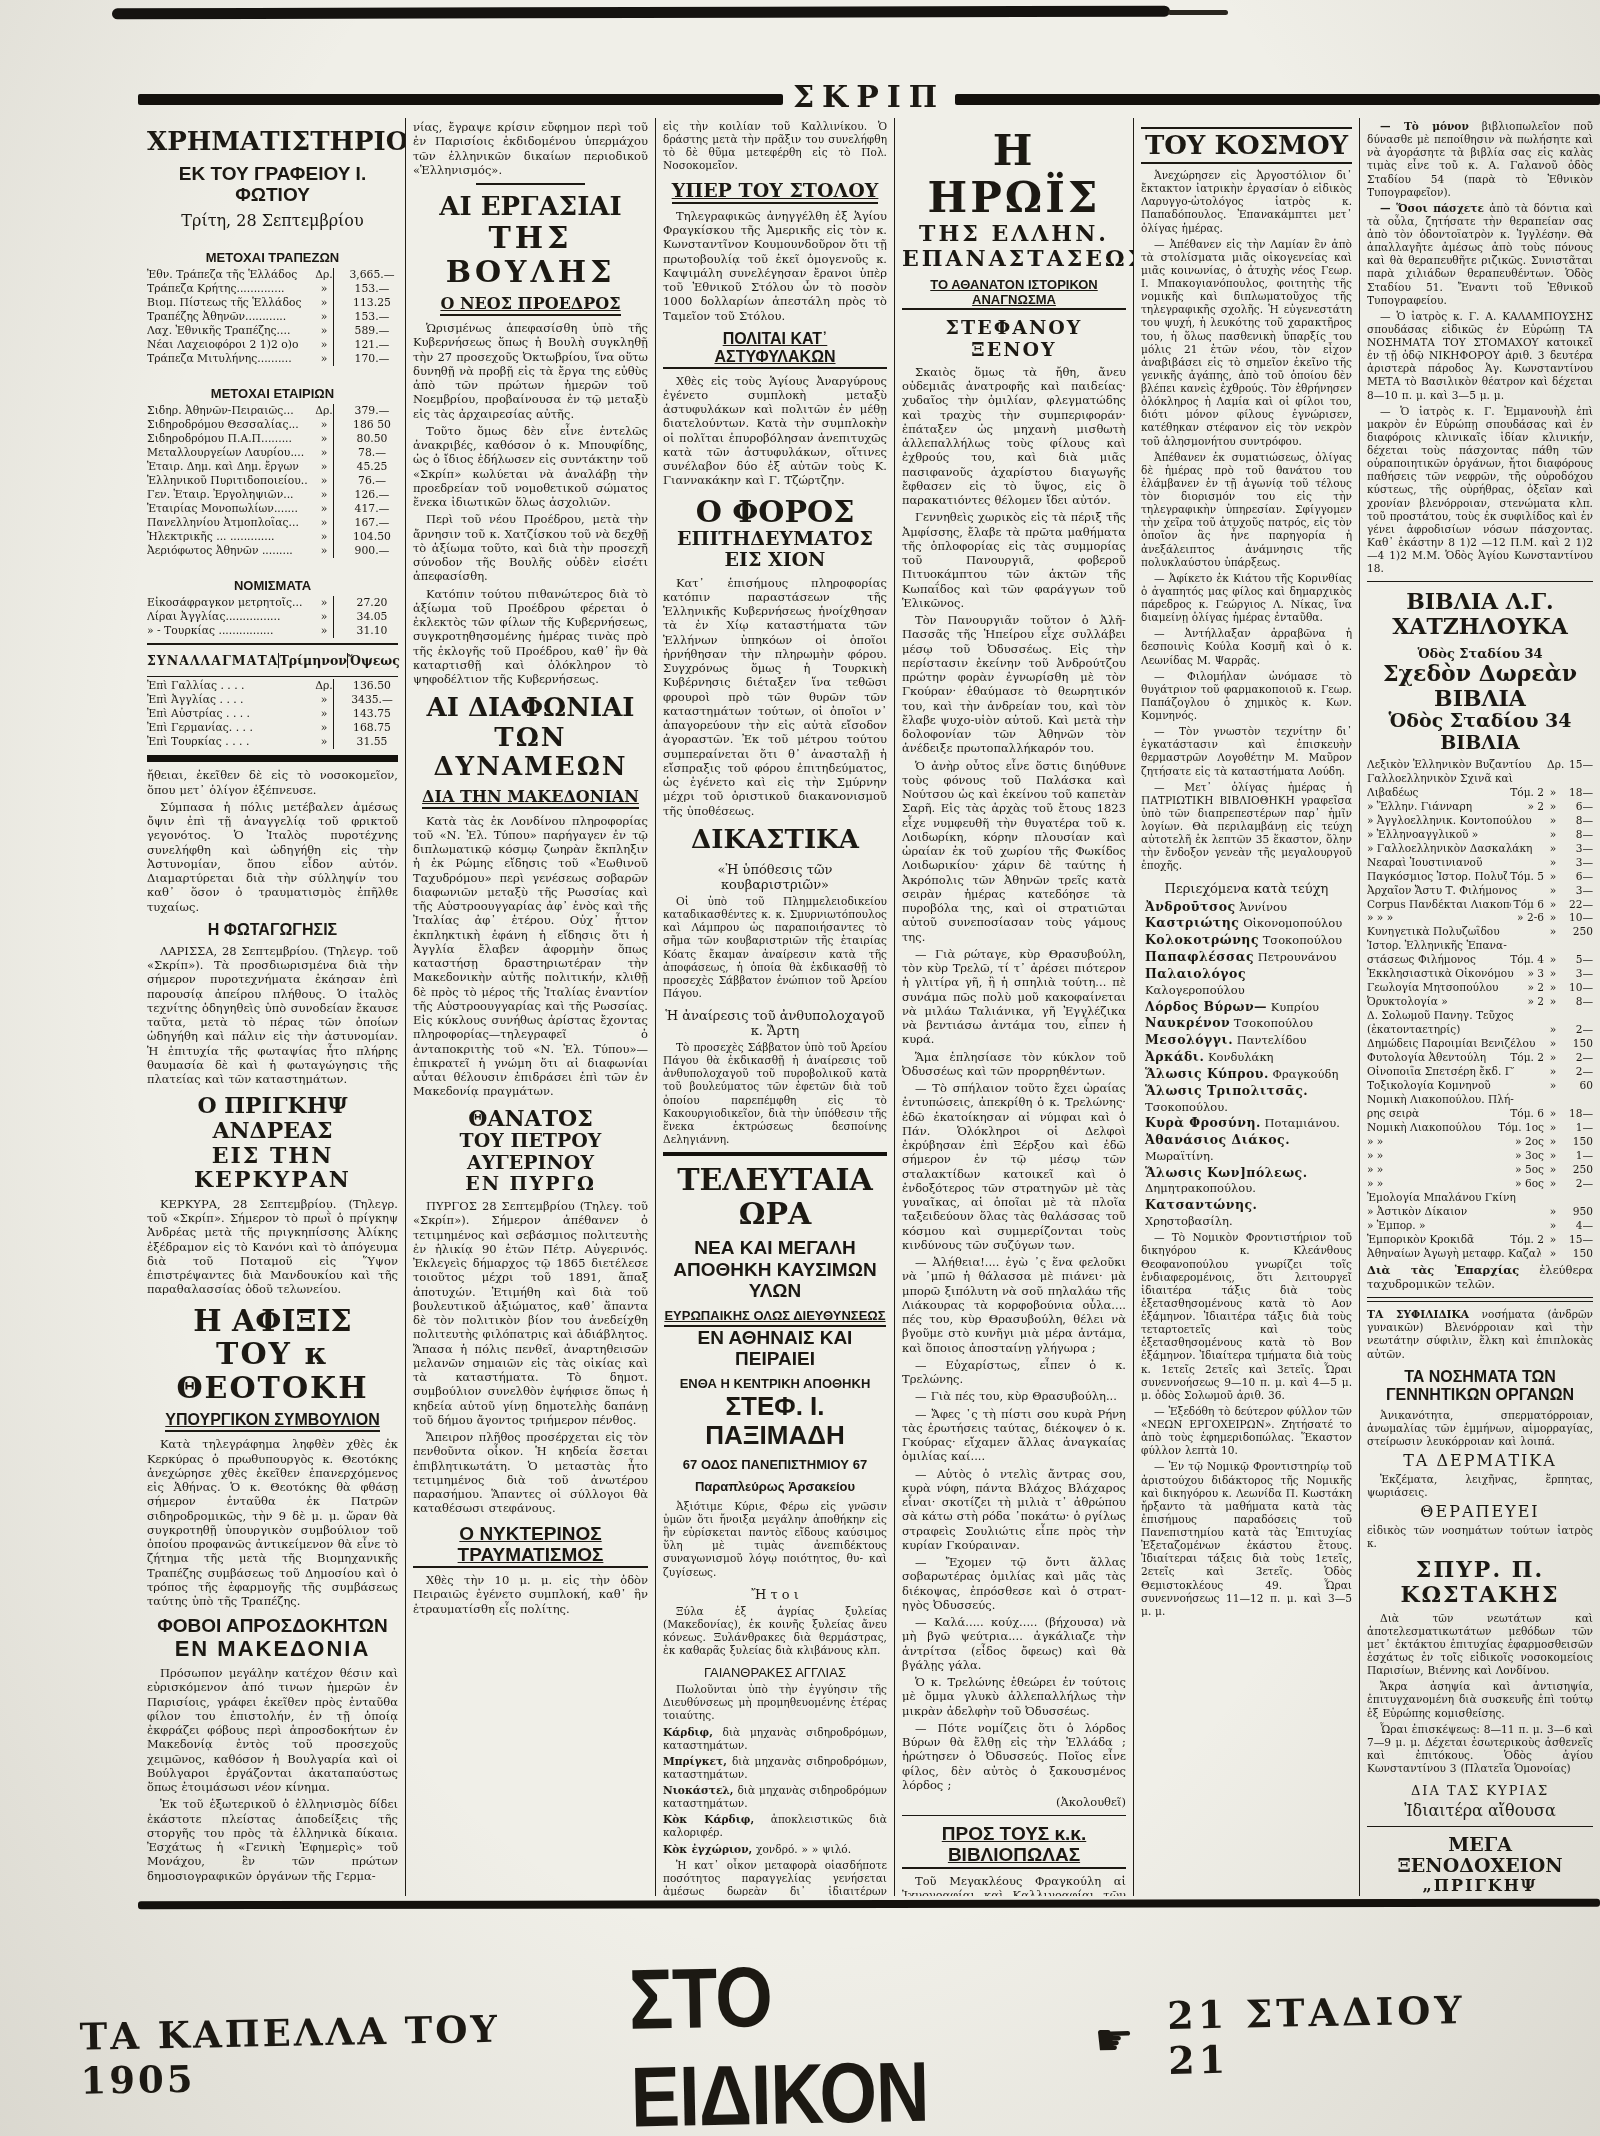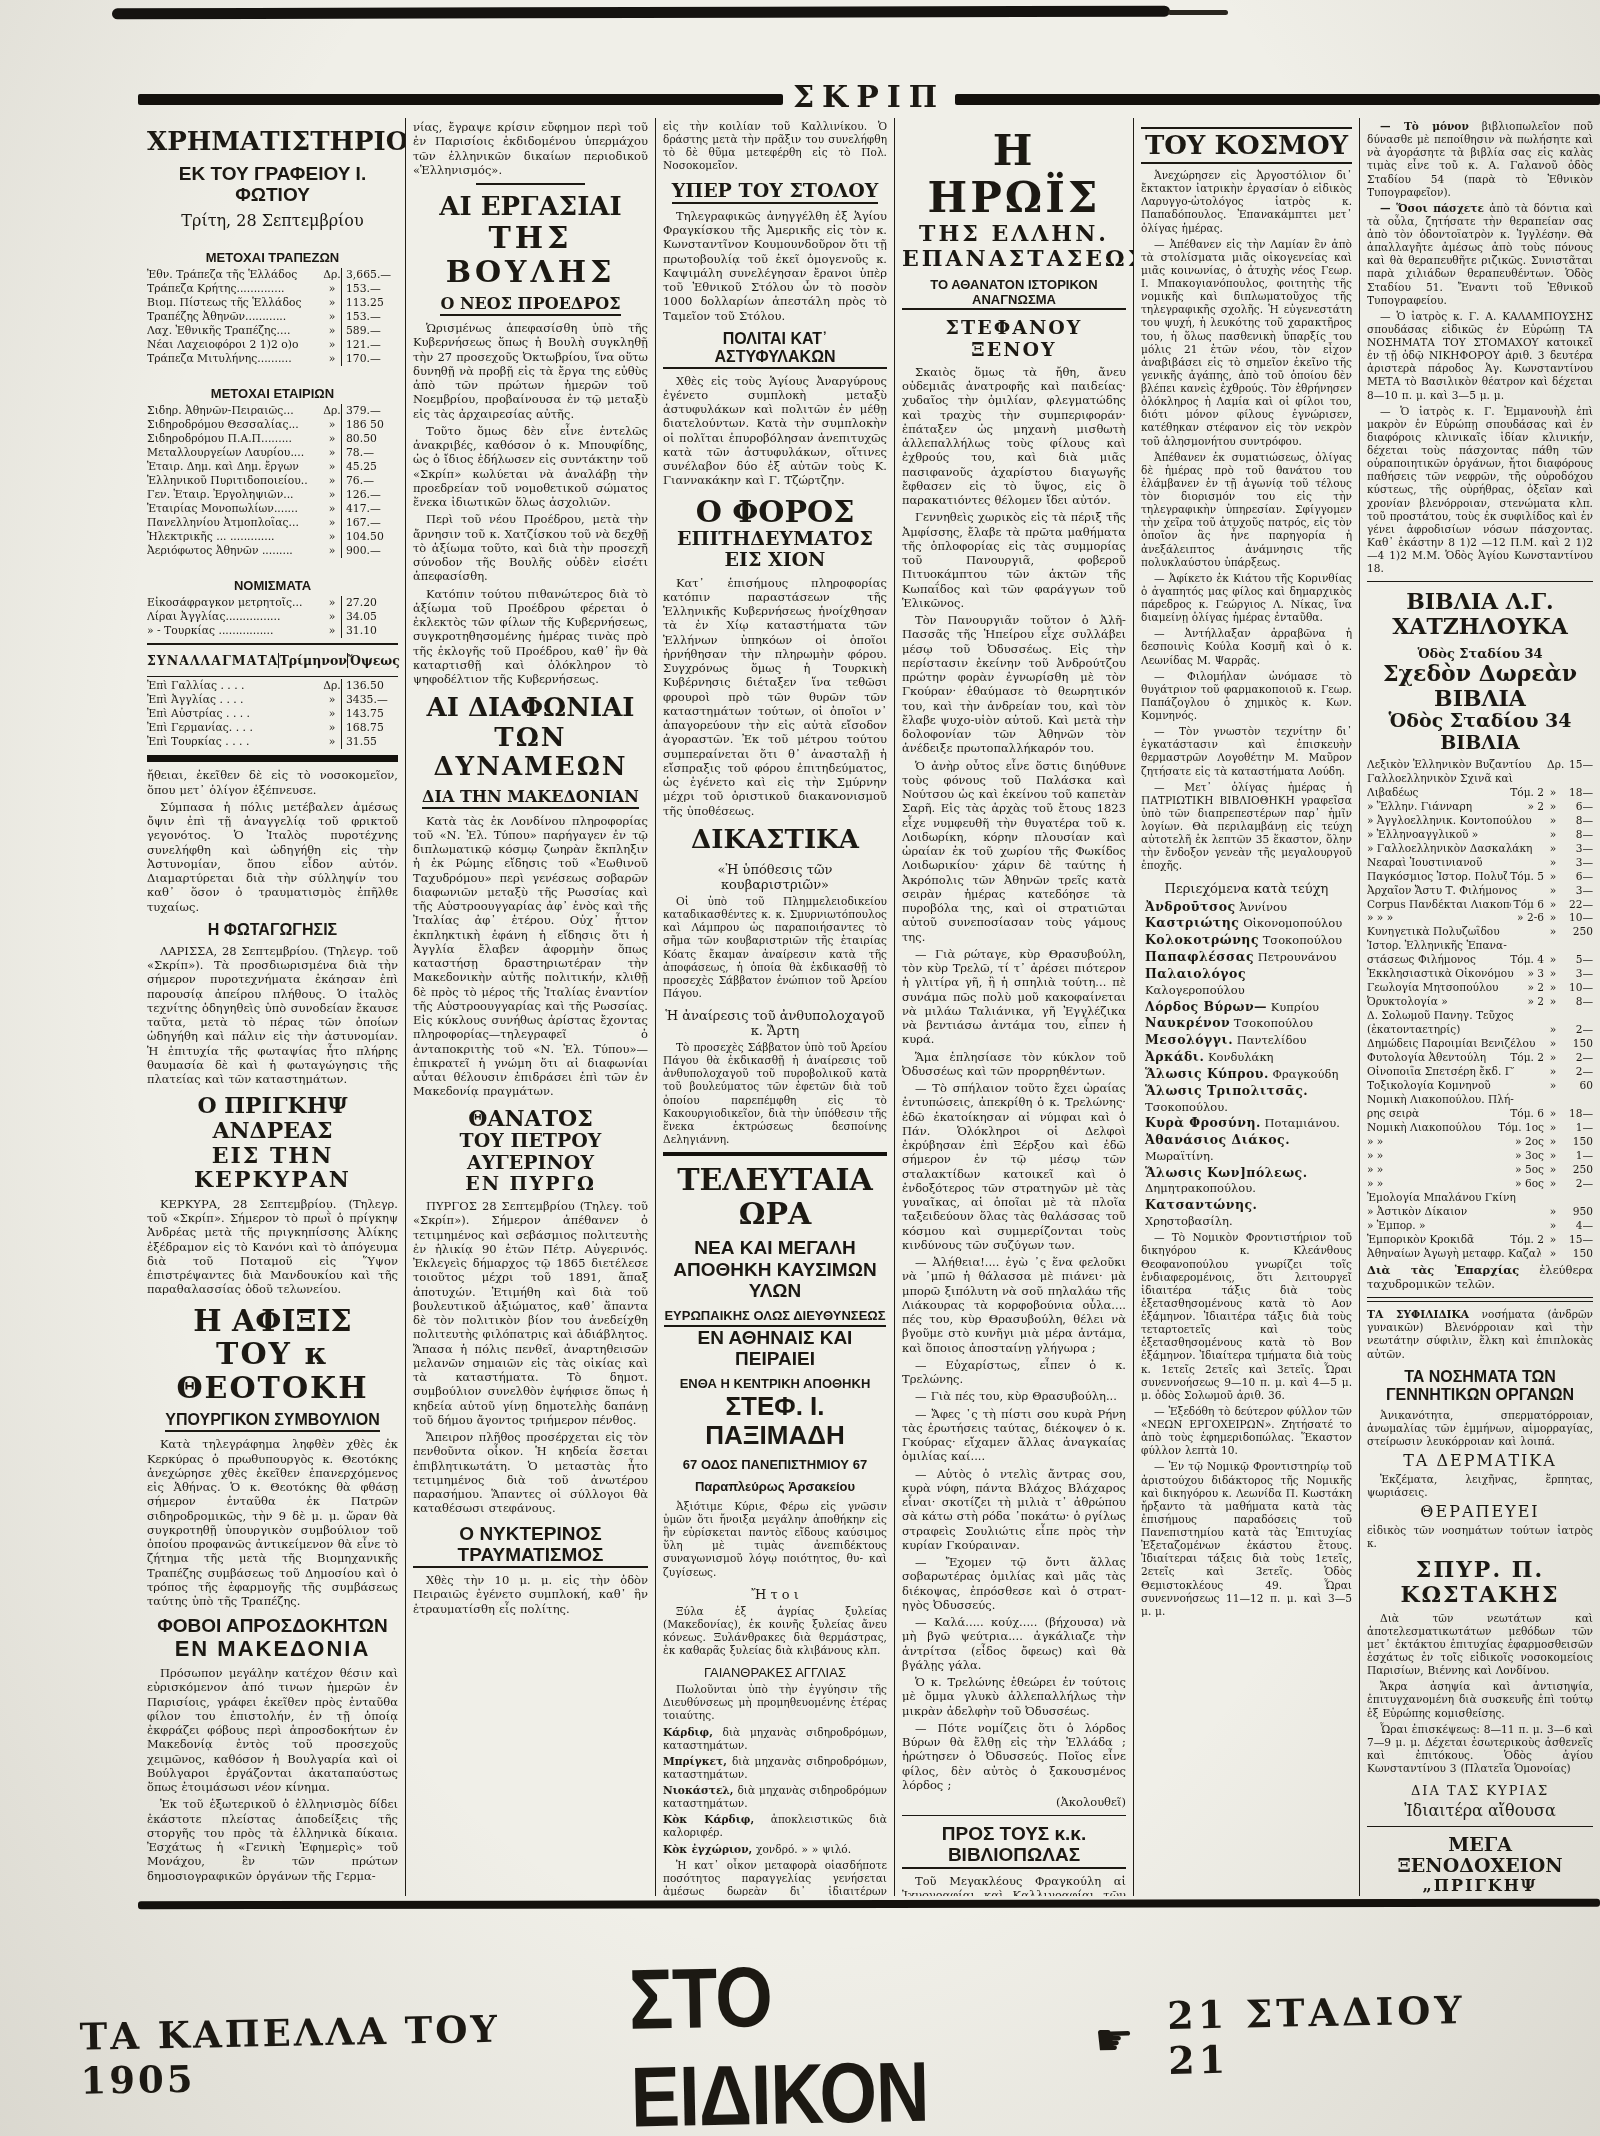--- a/index.html
+++ b/index.html
@@ -30,34 +30,34 @@
   .bc{text-align:center;margin:3px 0;}
   .bh{text-align:center;margin:7px 0 5px 0;font-weight:bold;line-height:1.12;}
   .sec{font-family:"Liberation Sans",sans-serif;font-weight:bold;font-size:13px;text-align:center;margin:20px 0 3px 0;}
   .sg{text-align:right;font-weight:normal;font-size:11.5px;margin:2px 0 4px 0;}
   
   .hxs{font-size:13px;margin-top:8px;} .hs{font-size:16px;} .hm{font-size:19px;} .hl{font-size:22px;}
   .hxl{font-size:26px;} .hxxl{font-size:30px;} .hhero{font-size:42px;letter-spacing:3px;}
   .sp2{letter-spacing:2px;} .sp4{letter-spacing:4px;}
   .cond{font-family:"Liberation Sans",sans-serif;letter-spacing:0;}
   .tb{border-top:2px solid #1c1913;border-bottom:2px solid #1c1913;padding:2px 0;}
-  .bh .ubl{border-bottom:2px solid #1c1913;display:inline-block;padding-bottom:1px;}
+  .bh .ubl{border-bottom:2px solid #1c1913;display:inline-block;padding-bottom:1px;text-decoration:underline;}
   
   .rl{border:none;margin:6px auto;}
   .rl.thin{border-top:1px solid #1c1913;width:100%;}
   .rl.thick{border-top:4px solid #14110d;width:100%;}
   .rl.fat{border-top:7px solid #14110d;width:100%;}
   .rl.short{border-top:2px solid #1c1913;width:46%;}
   .rl.dbl{border-top:1px solid #1c1913;border-bottom:1px solid #1c1913;height:3px;width:100%;}
   
   .tbl{margin:1px 0 2px 0;}
   .trow{display:flex;align-items:baseline;font-size:10.8px;line-height:1.3;}
   .tn{flex:1;white-space:nowrap;overflow:hidden;}
   .tc{width:18px;text-align:center;flex:none;}
-  .tv{width:52px;flex:none;text-align:left;border-left:1px solid #1c1913;padding-left:4px;}
+  .tv{width:52px;flex:none;text-align:center;border-left:1px solid #1c1913;padding-left:12px;}
   .xh{display:flex;border-top:2px solid #1c1913;border-bottom:1px solid #1c1913;font-weight:bold;font-size:12.5px;margin:5px 0 2px 0;padding:8px 0;}
   .xh0{flex:1.3;letter-spacing:1px;} .xh1{flex:1;text-align:center;border-left:1px solid #1c1913;} .xh2{flex:.8;text-align:right;border-left:1px solid #1c1913;}
   
   .pl{margin:2px 4px;}
   .prow{font-size:11.5px;line-height:1.35;}
   .prow b{font-size:12.5px;letter-spacing:.5px;}
   
   .bl{margin:2px 0;}
   .brow{display:flex;align-items:baseline;font-size:10.6px;line-height:1.32;}
   .bt{flex:1;overflow:hidden;white-space:nowrap;}

